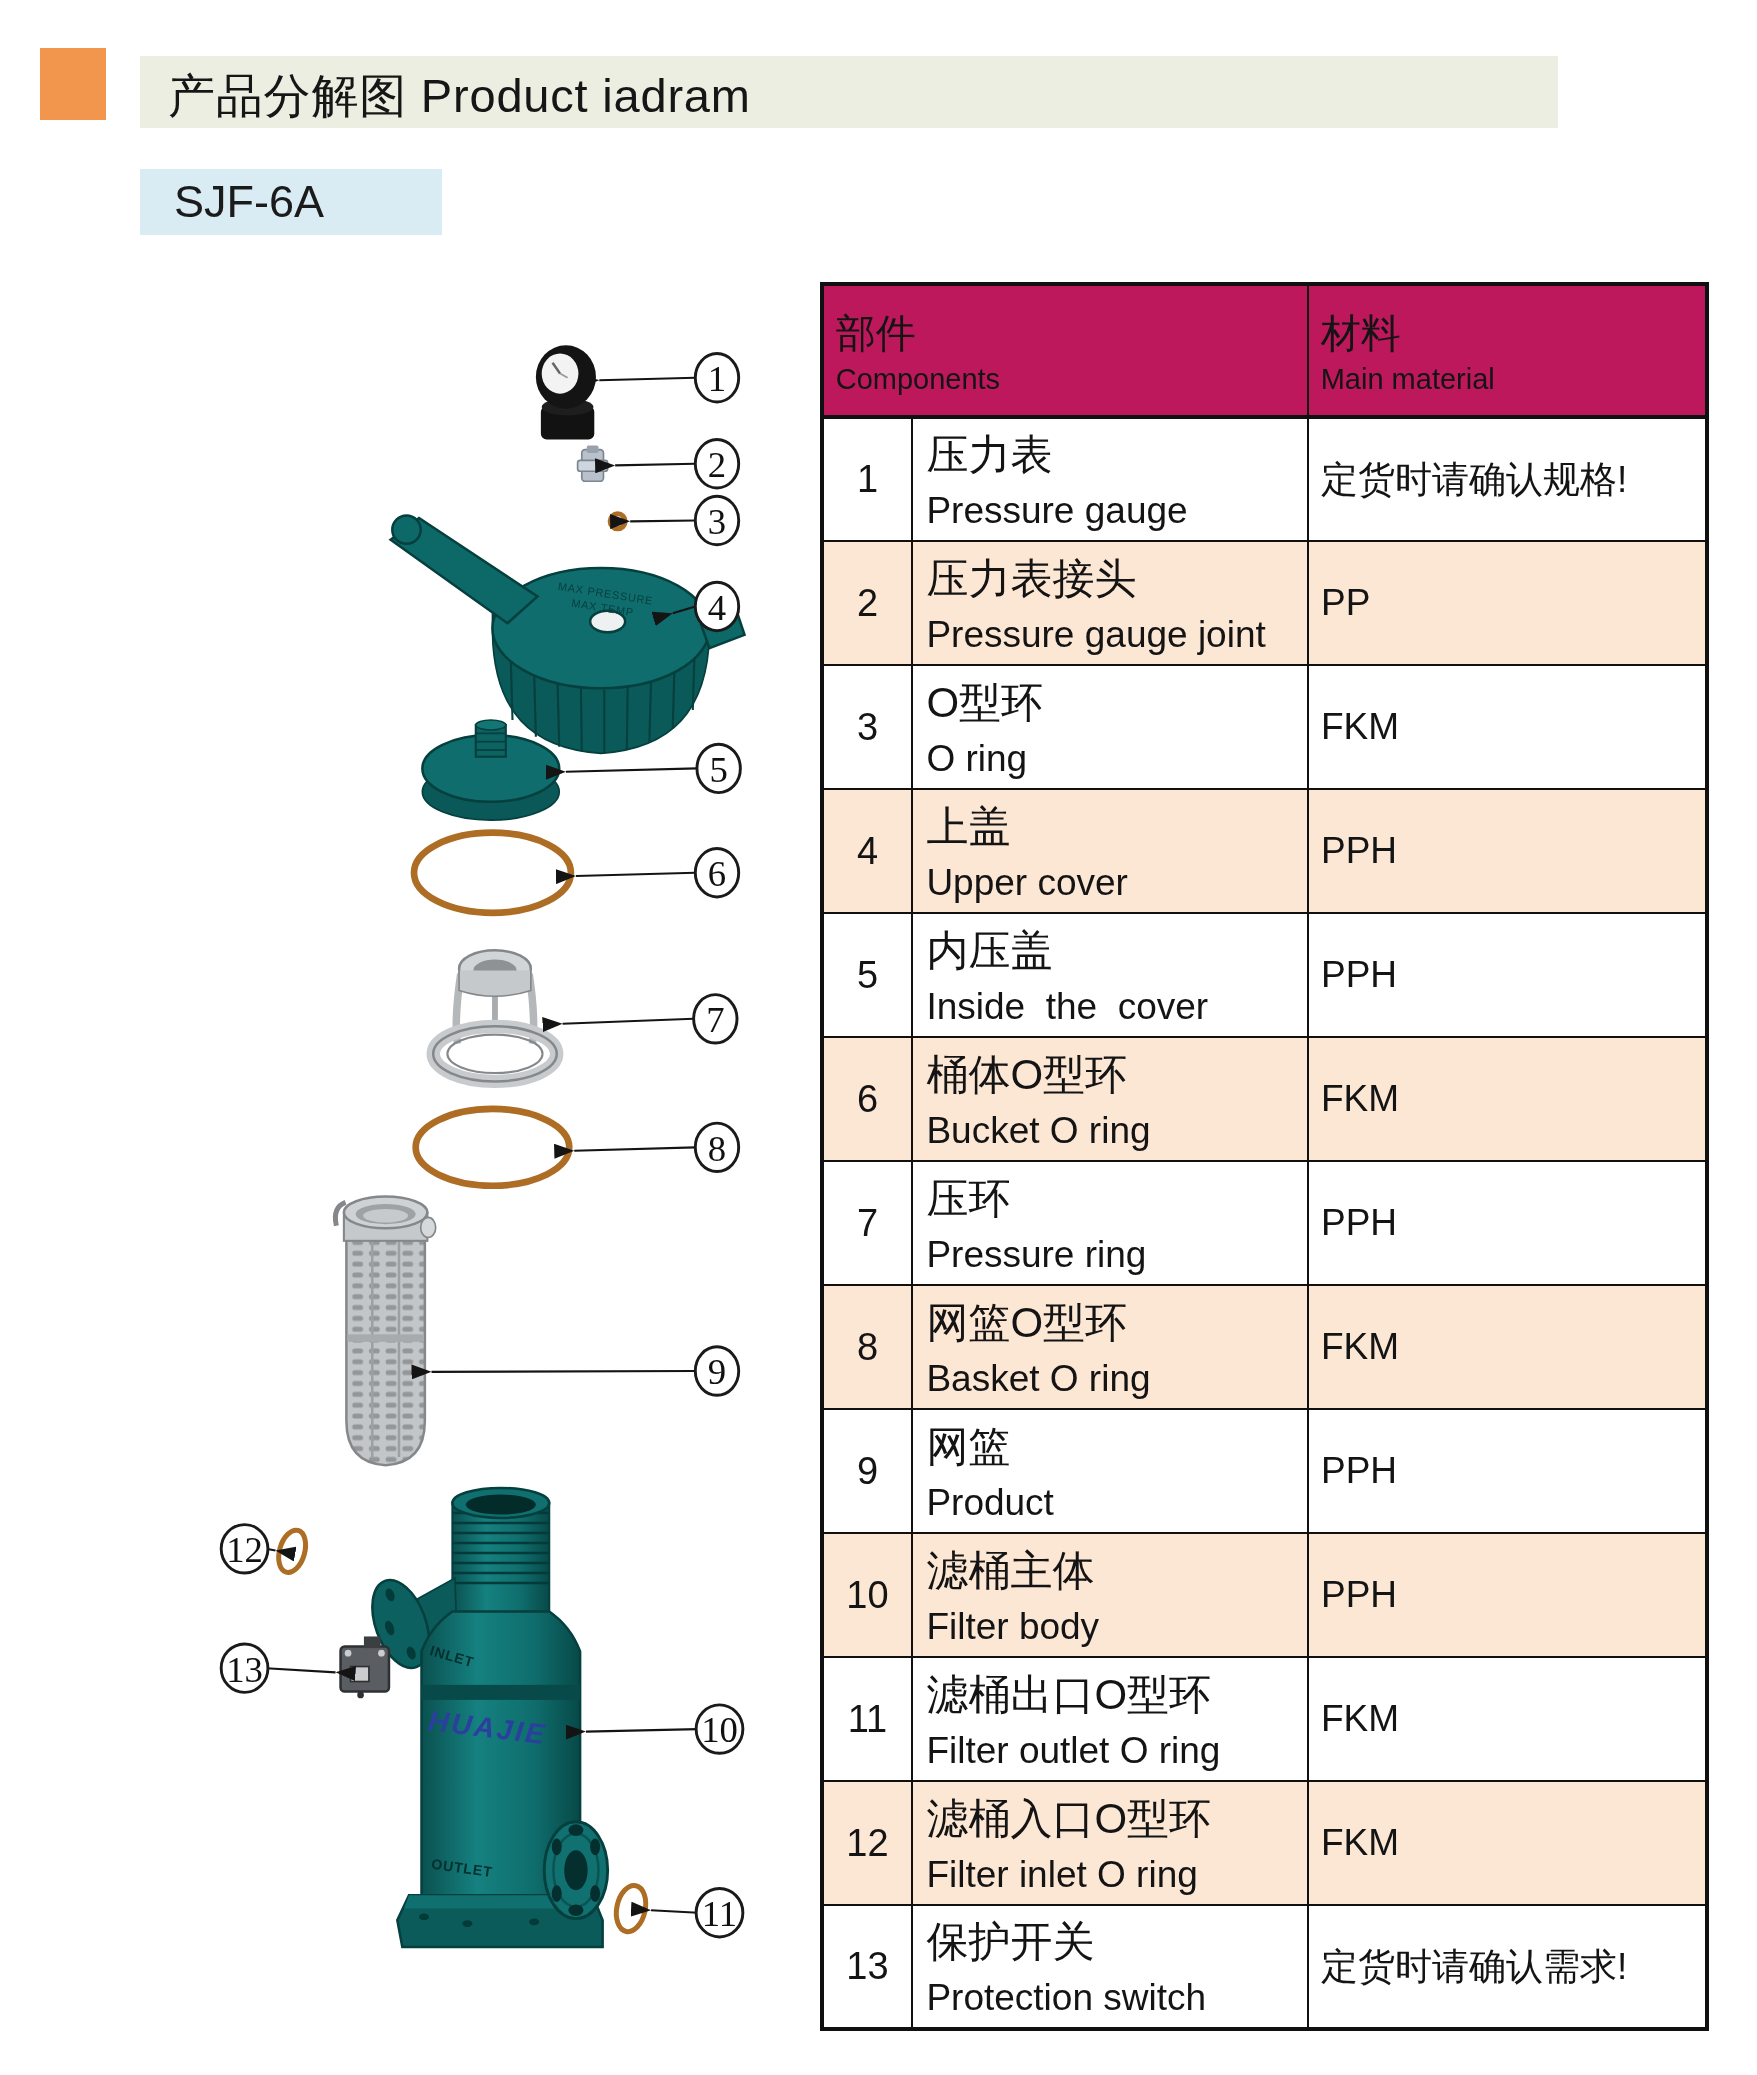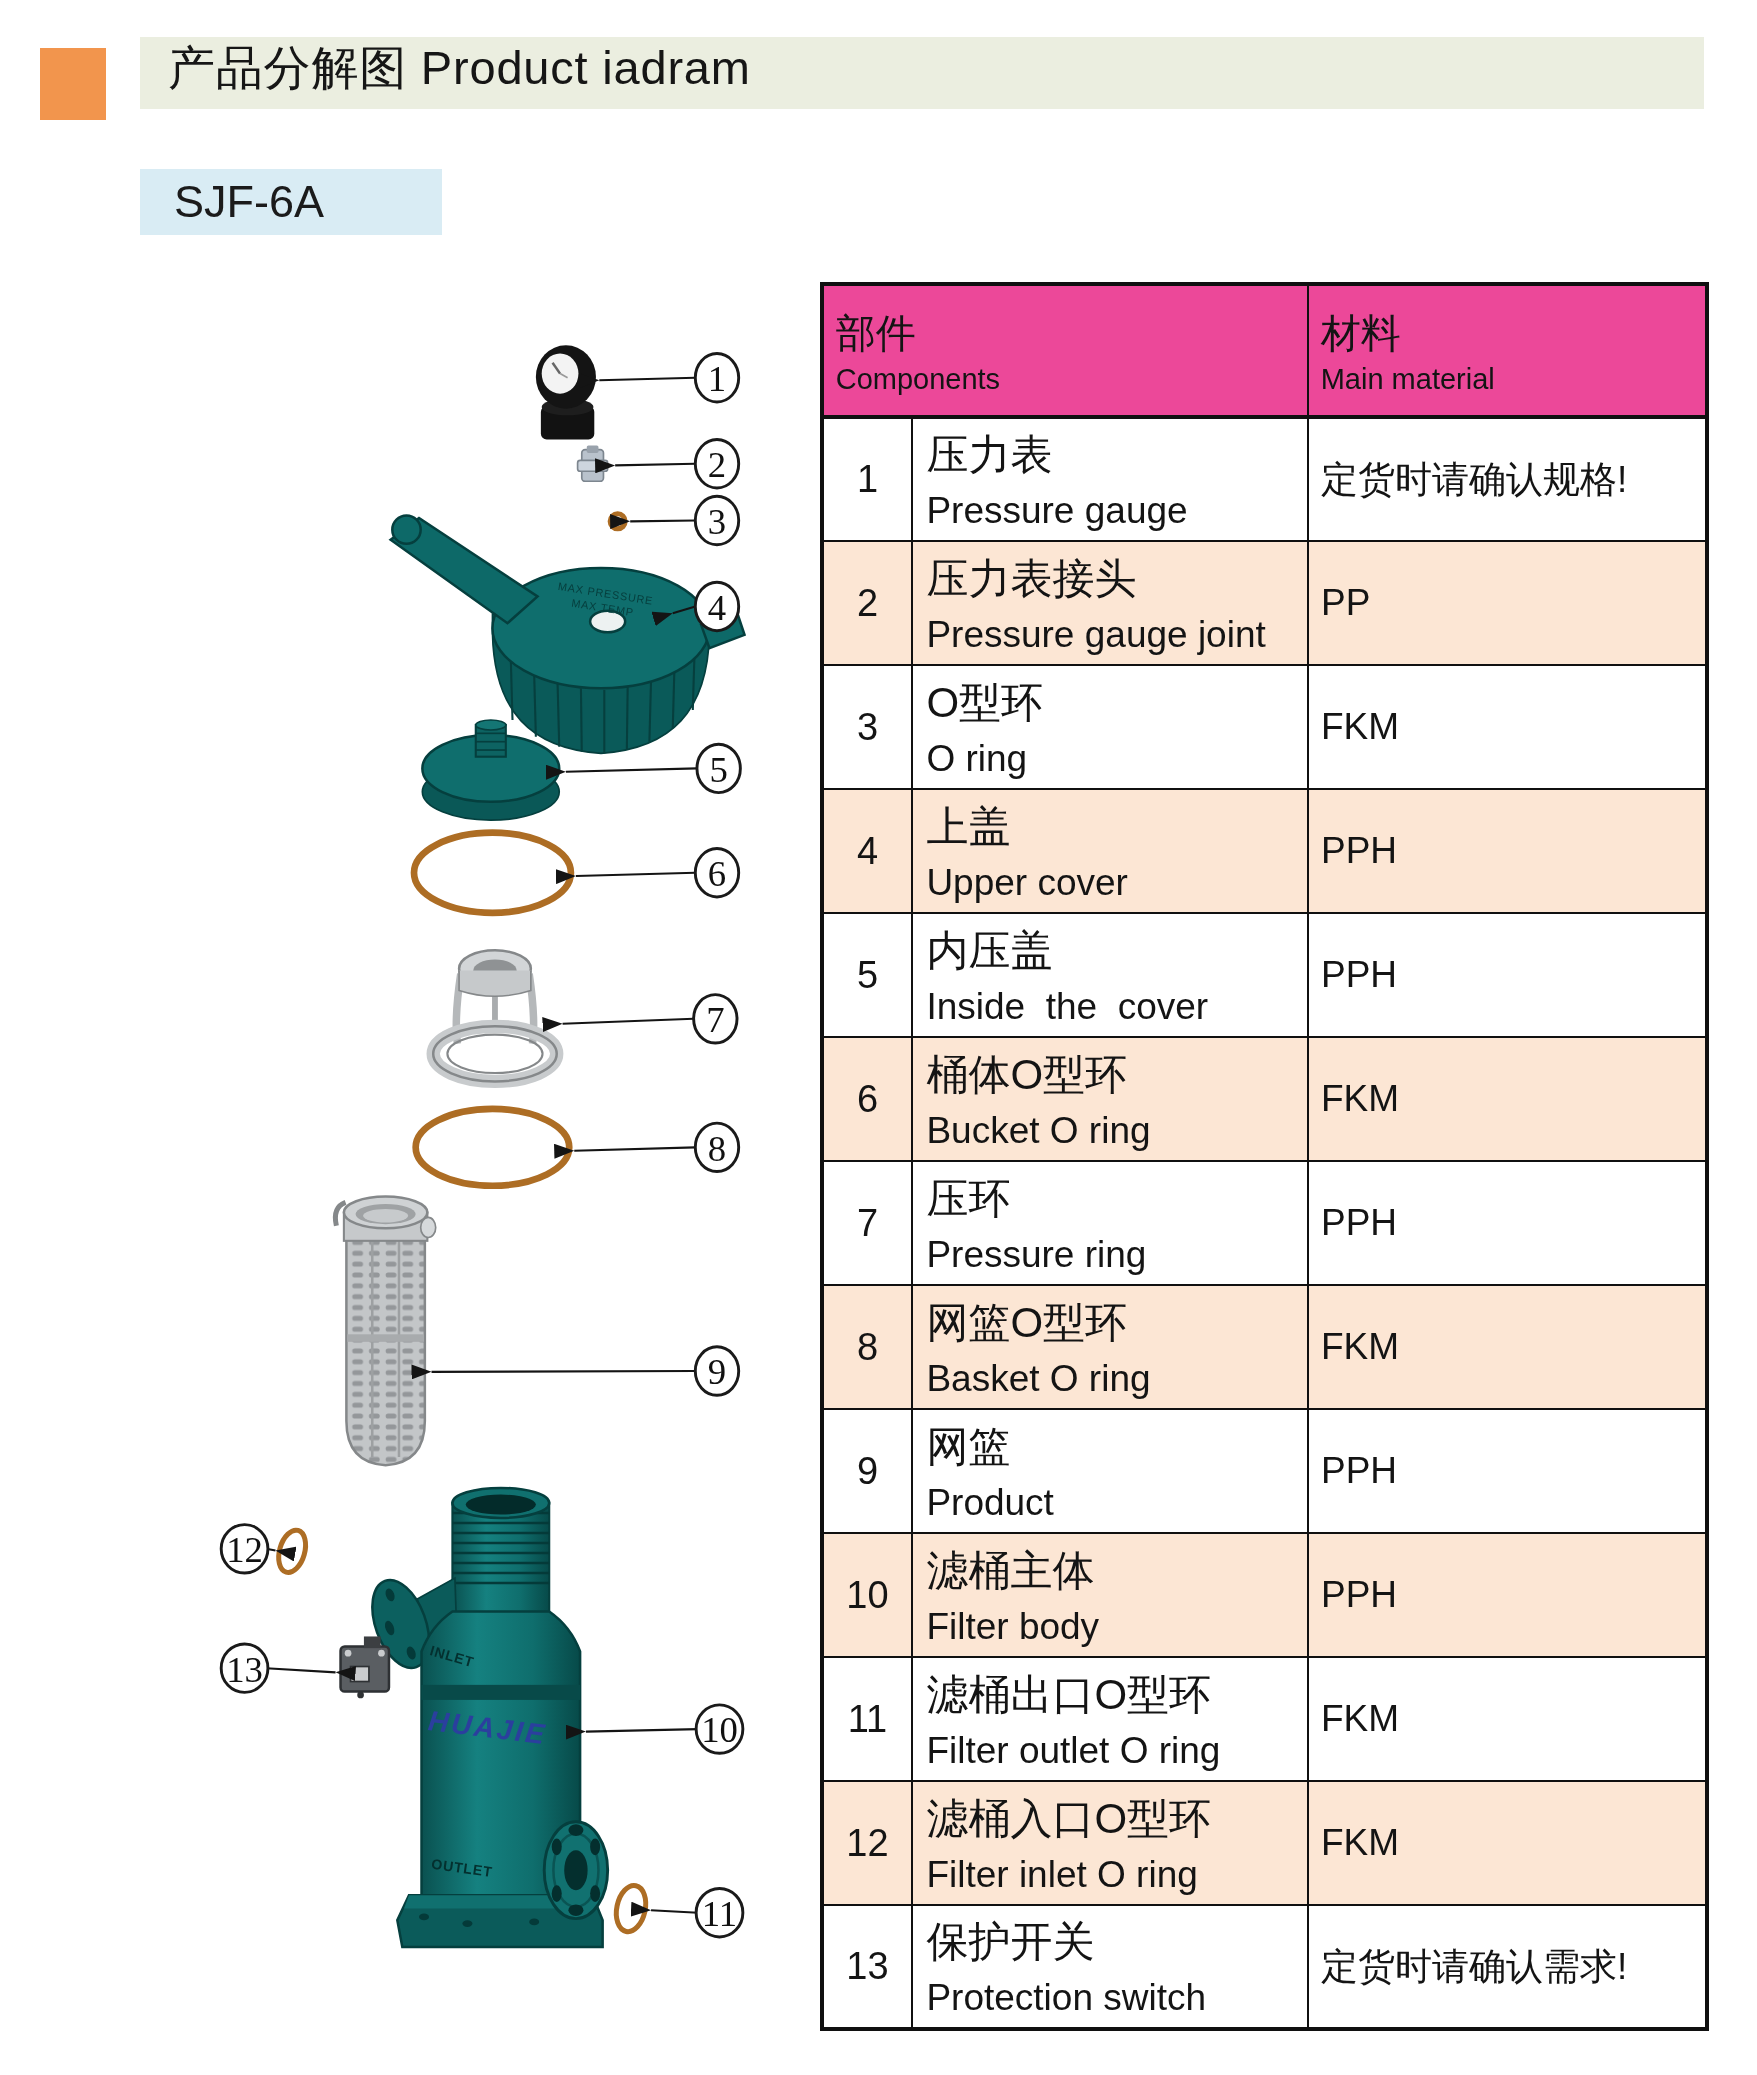--- a/index.html
+++ b/index.html
@@ -6,22 +6,22 @@
   body {
     width:1757px; height:2076px; position:relative; background:#ffffff;
     font-family:"Liberation Sans","DejaVu Sans",sans-serif; color:#141414;
     overflow:hidden;
   }
   .abs { position:absolute; }
 
   
   .orange-square { left:40px; top:48px; width:66px; height:72px; background:#F2954D; }
   .title-strip {
-    left:140px; top:37px; width:1564px; height:72px; background:#EBEEE0;
-    display:flex; align-items:flex-start; padding-left:28px; box-sizing:border-box;
+    left:140px; top:56px; width:1418px; height:72px; background:#EBEEE0;
+    display:flex; align-items:flex-end; padding-left:28px; box-sizing:border-box;
   }
   .title-strip span { font-size:47px; letter-spacing:0.8px; color:#161616; }
 
   .model-badge {
     left:140px; top:169px; width:302px; height:66px; background:#D9ECF4;
     display:flex; align-items:center; padding-left:34px; box-sizing:border-box;
   }
   .model-badge span { font-size:45px; color:#1b1b1b; }
 
   
@@ -35,21 +35,21 @@
   
   table.parts-table {
     position:absolute; left:820px; top:282px; width:885px;
     border-collapse:collapse; table-layout:fixed; background:#fff;
     border:4.2px solid #101010;
   }
   .parts-table th, .parts-table td { border:2.5px solid #101010; padding:0; vertical-align:middle; }
   .parts-table thead tr { height:133px; }
   .parts-table tbody tr { height:124px; }
   .parts-table thead th {
-    background:#ec4899; text-align:left; padding-left:11.7px; font-weight:normal;
+    background:#be185d; text-align:left; padding-left:11.7px; font-weight:normal;
     border-bottom:4.2px solid #101010;
   }
   .parts-table thead .zh { display:block; font-size:40px; line-height:1.45; }
   .parts-table thead .en { display:block; font-size:29px; line-height:1.2; }
   td.num  { text-align:center; font-size:38px; }
   td.name { padding-left:13.4px; }
   td.name .zh { display:block; font-size:42px; line-height:1.5; }
   td.name .en { display:block; font-size:37px; line-height:1.35; white-space:pre-wrap; }
   td.mat  { padding-left:12px; font-size:37px; }
   tr.alt  { background:#FCE6D4; }

